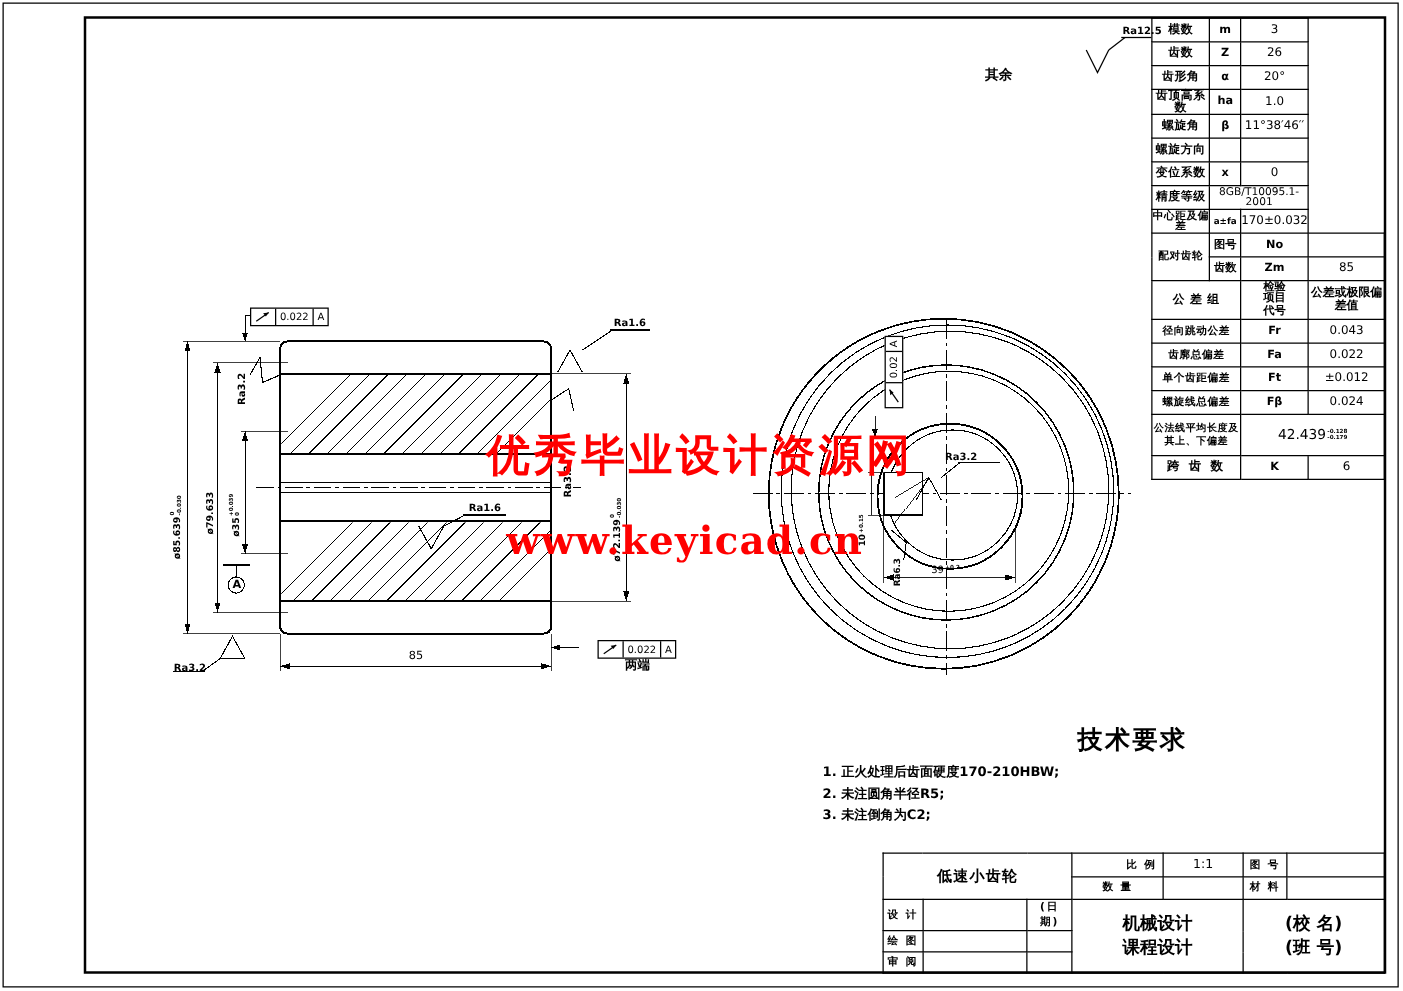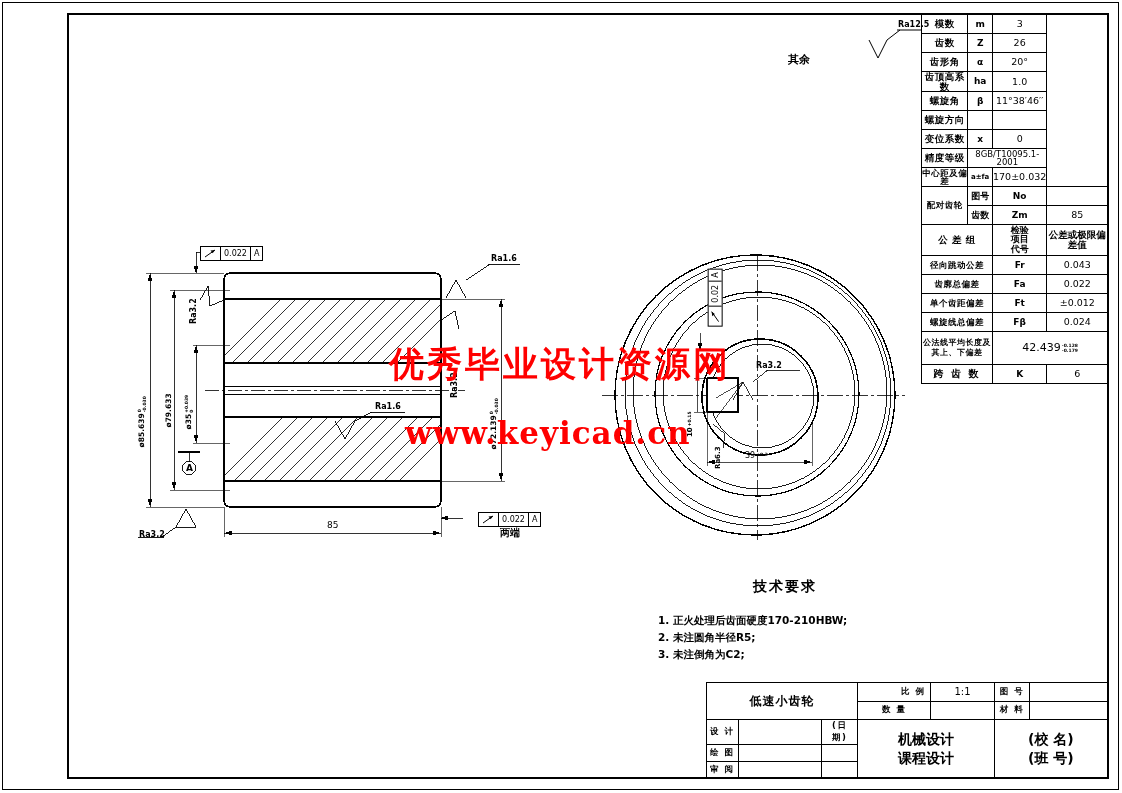--- a/index.html
+++ b/index.html
@@ -68,24 +68,24 @@
   .grp-hdr { font-size: 10px; letter-spacing: 3px; }
 
   
   #tech-req {
     position: absolute;
     left: 620px; top: 578px;
     width: 330px;
     font-weight: bold;
   }
   #tech-req .tr-title {
-    text-align: center;
-    font-size: 14px;
+    text-align: right;
+    font-size: 20px;
     letter-spacing: 2px;
-    margin-bottom: 18px;
+    margin-bottom: 6px;
   }
   #tech-req .tr-item {
     font-size: 10.5px;
     margin: 3px 0 3px 38px;
     white-space: nowrap;
   }
 
   
   #title-block {
     position: absolute;

